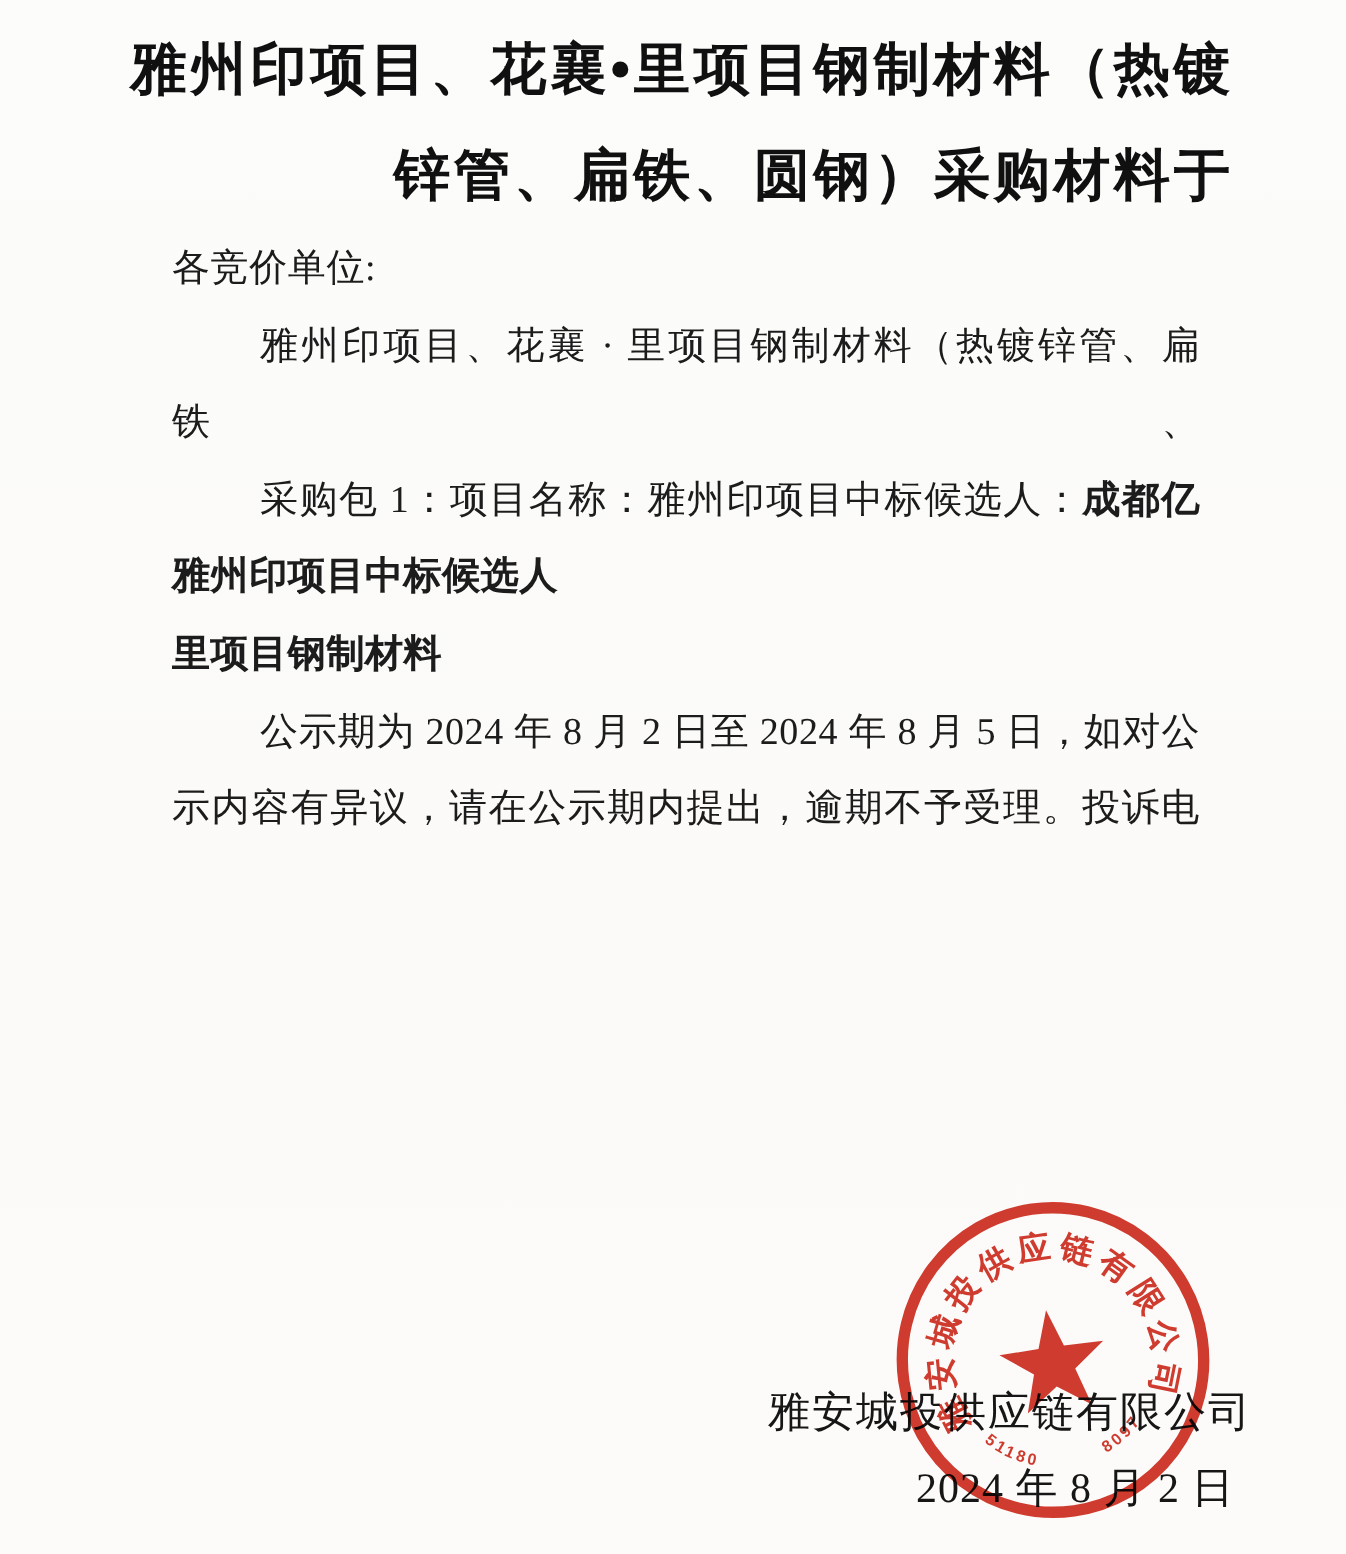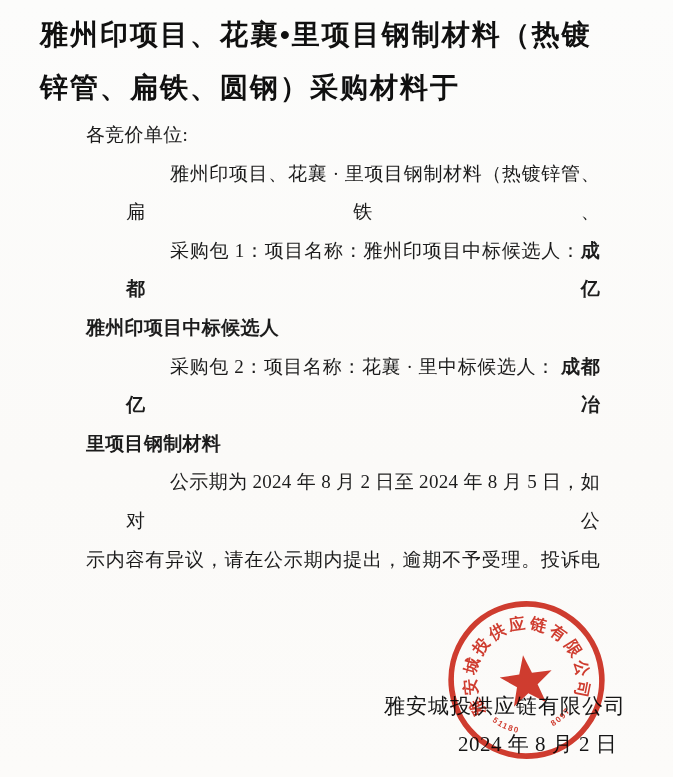--- a/index.html
+++ b/index.html
@@ -7,36 +7,36 @@
     width:673px; height:777px;
     background:linear-gradient(180deg,#fcfcfb 0%,#fbfaf8 60%,#fcfbf9 100%);
     font-family:"Liberation Serif","DejaVu Serif",serif;
     color:#1c1c1c;
     position:relative;
     overflow:hidden;
   }
   .page { position:absolute; inset:0; }
 
   .doc-title {
-    position:absolute; top:8px; left:40px; right:33px;
-    margin:0; text-align:left;
+    position:absolute; top:8px; left:40px; right:56px;
+    margin:0; text-align:right;
     font-family:"Liberation Sans","DejaVu Sans",sans-serif;
     font-weight:bold; font-size:28px; line-height:53px;
     letter-spacing:2px; color:#101010;
   }
   .doc-title .title-line { display:block; }
 
   .body-text {
     position:absolute; left:86px; top:116px; width:514px;
     font-size:19px; line-height:38.6px;
     letter-spacing:0.3px;
   }
   .line { white-space:pre-wrap; min-height:38.6px; }
   .just { text-align:justify; text-align-last:justify; }
-  .indent { text-indent:44px;margin-left:40px; }
+  .indent { text-indent:44px; }
   .b { font-weight:bold; }
 
   .signature-company {
     position:absolute; left:384px; top:692px;
     font-size:21px; letter-spacing:1px; color:#161616;
   }
   .signature-date {
     position:absolute; left:458px; top:730px;
     font-size:21px; letter-spacing:0.5px; color:#161616;
   }
@@ -61,21 +61,20 @@
   <h1 class="doc-title">
     <span class="title-line">雅州印项目、花襄•里项目钢制材料（热镀</span>
     <span class="title-line">锌管、扁铁、圆钢）采购材料于</span>
   </h1>
 
   <div class="body-text">
     <div class="line"><span>各竞价单位:</span></div>
     <div class="line just indent"><span>雅州印项目、花襄 · 里项目钢制材料（热镀锌管、扁铁、</span></div>
     <div class="line just indent"><span>采购包 1：项目名称：雅州印项目中标候选人：</span><span class="b">成都亿</span></div>
     <div class="line"><span class="b">雅州印项目中标候选人</span></div>
-    <div class="line just indent"><span>采购包 2：项目名称：花襄 · 里中标候选人： </span><span class="b">成都亿冶</span></div>
     <div class="line"><span class="b">里项目钢制材料</span></div>
     <div class="line just indent"><span>公示期为 2024 年 8 月 2 日至 2024 年 8 月 5 日，如对公</span></div>
     <div class="line just"><span>示内容有异议，请在公示期内提出，逾期不予受理。投诉电</span></div>
   </div>
 
   <div class="signature-company">雅安城投供应链有限公司</div>
   <div class="signature-date">2024 年 8 月 2 日</div>
 
   <svg class="stamp" viewBox="0 0 200 200" xmlns="http://www.w3.org/2000/svg">
     <defs>

